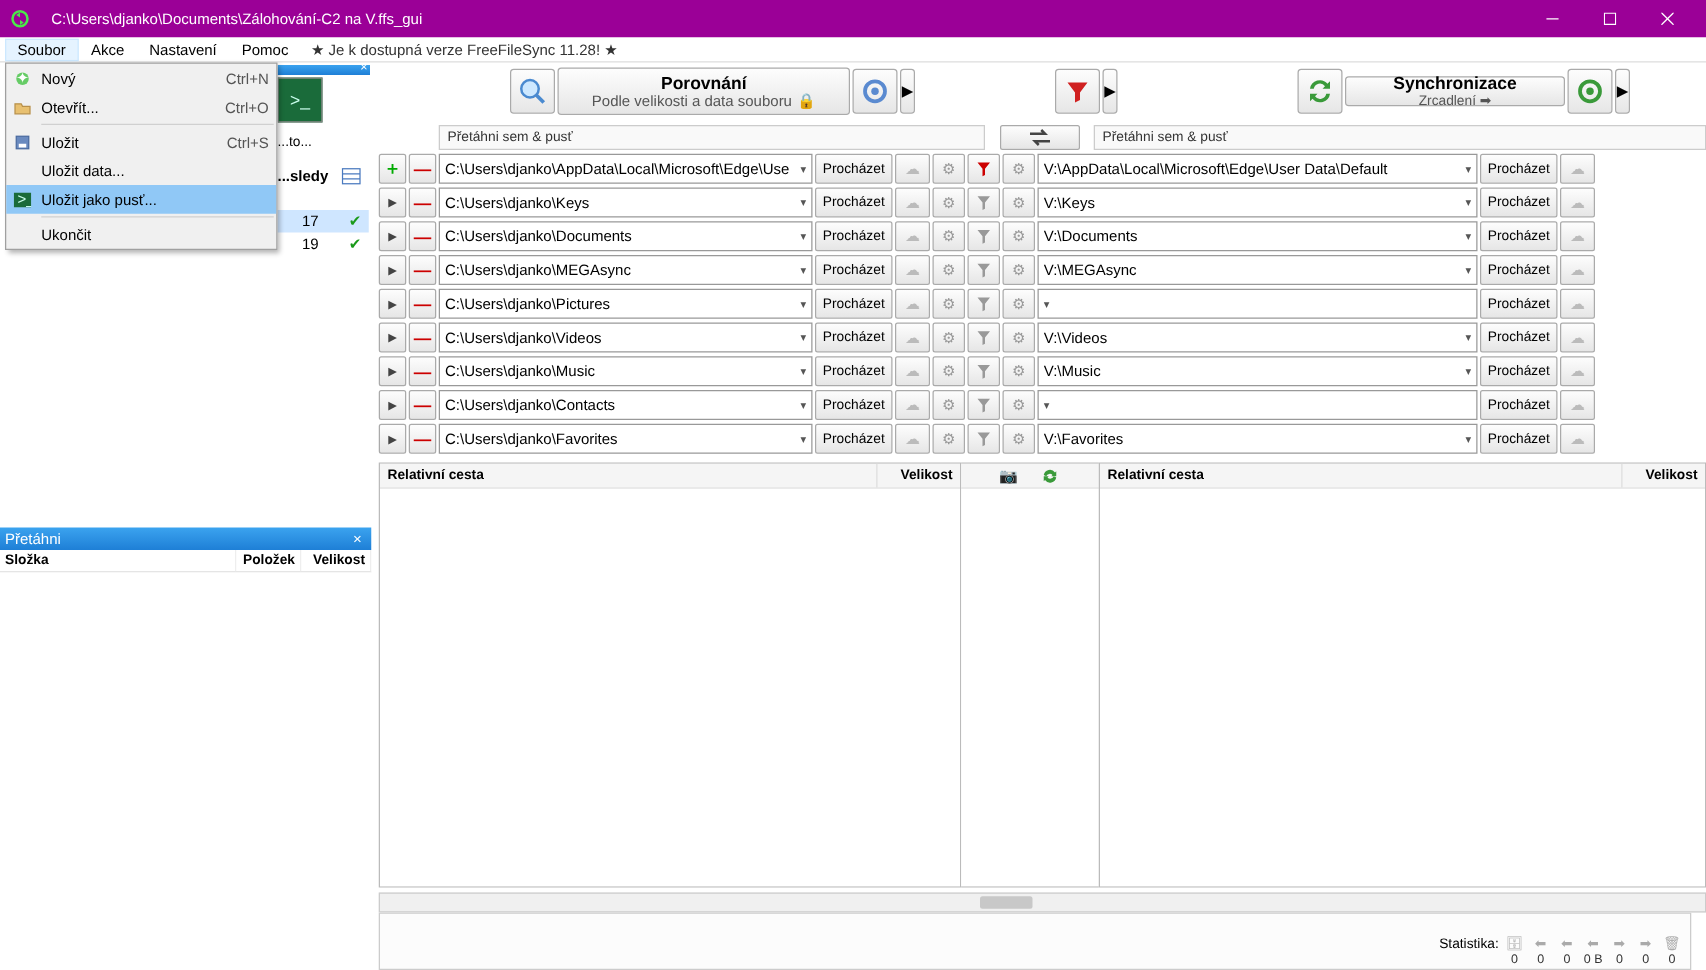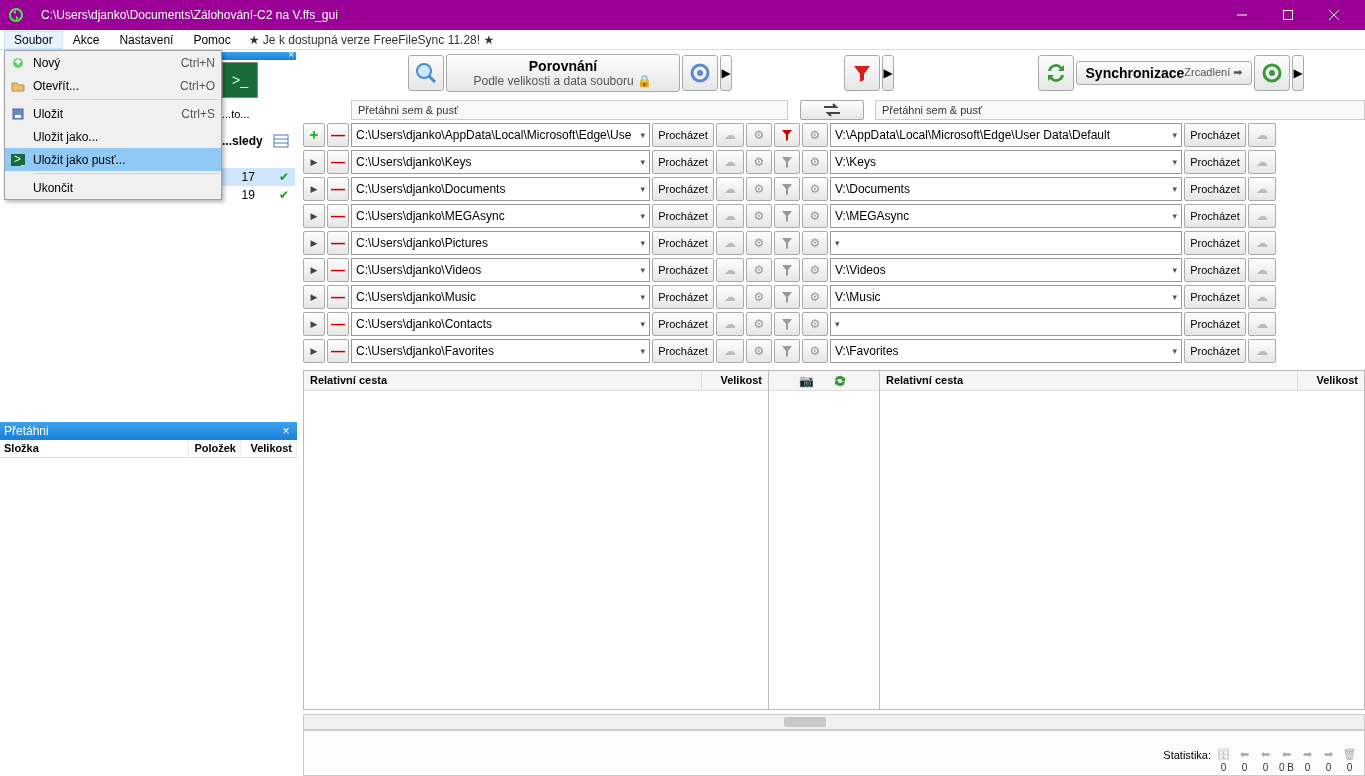--- a/index.html
+++ b/index.html
@@ -38,21 +38,21 @@
 
 .main { position:absolute; top:50px; left:303px; right:0; bottom:66px; display:flex; flex-direction:column; }
 
 .toolbar { height:45px; display:flex; align-items:center; gap:2px; padding:0 0 0 105px; }
 .bigbtn { height:38px; border:1px solid #aaa; background:linear-gradient(#fdfdfd,#e6e6e6); border-radius:3px; display:flex; align-items:center; padding:0 8px; gap:6px; }
 .bigbtn.compare { width:234px; flex-direction:column; justify-content:center; padding:2px 4px; gap:0;}
 .bigbtn.compare .t1 { font-weight:600; font-size:14px; }
 .bigbtn.compare .t2 { font-size:11px; color:#555; display:flex; align-items:center; gap:4px;}
 .tool-ico { width:36px; height:36px; border:1px solid #aaa; background:linear-gradient(#fdfdfd,#e6e6e6); border-radius:3px; display:flex; align-items:center; justify-content:center; }
 .arrow-sm { width:12px; height:36px; border:1px solid #aaa; background:linear-gradient(#fdfdfd,#e6e6e6); border-radius:3px; display:flex; align-items:center; justify-content:center; }
-.synbtn { width:176px; height:24px; border:1px solid #aaa; background:linear-gradient(#fdfdfd,#e6e6e6); border-radius:3px; display:flex; flex-direction:row; align-items:center; justify-content:center;}
+.synbtn { width:176px; height:24px; border:1px solid #aaa; background:linear-gradient(#fdfdfd,#e6e6e6); border-radius:3px; display:flex; flex-direction:column; align-items:center; justify-content:center;}
 .synbtn .t1 { font-weight:600; font-size:14px;}
 .synbtn .t2 { font-size:11px; color:#555; }
 
 .drag-row { height:23px; display:flex; align-items:center; }
 .drag-row .l { flex:0 0 485px; border:1px solid #ccc; padding:3px 6px; font-size:11px; color:#333; background:#f9f9f9;}
 .drag-row .mid { width:87px; display:flex; align-items:center; justify-content:center; gap:2px;}
 .drag-row .r { flex:1; border:1px solid #ccc; padding:3px 6px; font-size:11px; color:#333; background:#f9f9f9;}
 .swap-btn { width:64px; height:20px; border:1px solid #aaa; background:linear-gradient(#fdfdfd,#e6e6e6); border-radius:2px; display:flex; align-items:center; justify-content:center; }
 
 .path-row { height:26px; display:flex; align-items:center; gap:2px; margin-top:1px; }
@@ -79,21 +79,21 @@
 .ghead div { padding:3px 6px; font-weight:600; font-size:11px;}
 .ghead .c1 { flex:1; border-right:1px solid #ddd;}
 .ghead .c2 { width:66px; text-align:right;}
 .gmid-head { height:20px; display:flex; align-items:center; justify-content:center; gap:18px; border-bottom:1px solid #ddd; background:#f5f5f5;}
 .gbody { flex:1; background:#fff; }
 
 
 .bottom-scroll { position:absolute; bottom:46px; left:303px; right:0; height:16px; background:#f0f0f0; border:1px solid #ccc; display:flex;}
 .bottom-scroll .track { flex:1; position:relative;}
 .bottom-scroll .thumb { position:absolute; left:480px; top:2px; width:42px; height:10px; background:#c8c8c8; border-radius:2px;}
-.statusbar { position:absolute; bottom:0; left:303px; right:0; height:46px; border:1px solid #ccc; background:#fcfcfc;}
+.statusbar { position:absolute; bottom:0; left:303px; right:12px; height:46px; border:1px solid #ccc; background:#fcfcfc;}
 .stats { position:absolute; right:6px; bottom:2px; display:flex; align-items:flex-end; gap:4px;}
 .stats .lbl { font-size:11px; margin-bottom:12px;}
 .stats .icons { display:flex; gap:4px;}
 .stats .block { width:17px; text-align:center;}
 .stats .block .ic { height:14px; color:#aaa; font-size:11px;}
 .stats .block .n { font-size:10px; color:#333;}
 
 svg { display:block; }
 </style>
 </head>
@@ -162,21 +162,21 @@
         <svg width="12" height="12">
           <rect x="1" y="1" width="10" height="10" fill="#6a8abf" stroke="#4a6a9f"></rect>
           <rect x="3" y="7" width="6" height="3" fill="#fff"></rect>
         </svg>
       </span>
     <span class="lbl">Uložit</span>
     <span class="sc">Ctrl+S</span>
   </div>
   <div class="row">
     <span class="ico"></span>
-    <span class="lbl">Uložit jako...</span>
+    <span class="lbl">Uložit data...</span>
   </div>
   <div class="row hover">
     <span class="ico">
         <svg width="14" height="12">
           <rect width="14" height="12" fill="#1a6b3a"></rect>
           <text x="3" y="9" font-size="9" fill="#cfe">&gt;_</text>
         </svg>
       </span>
     <span class="lbl">Uložit jako pusť...</span>
   </div>

